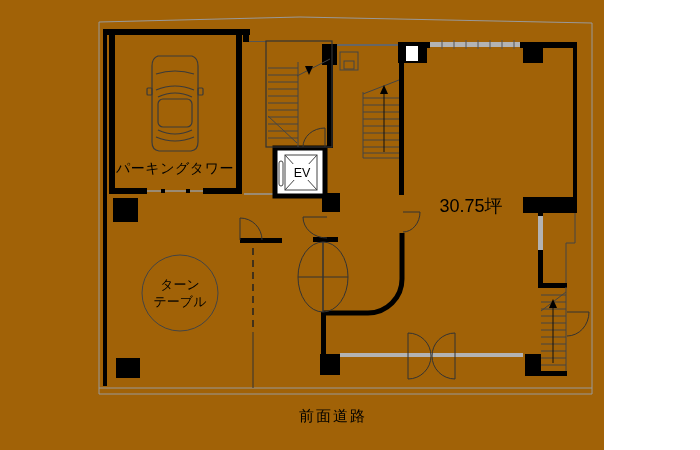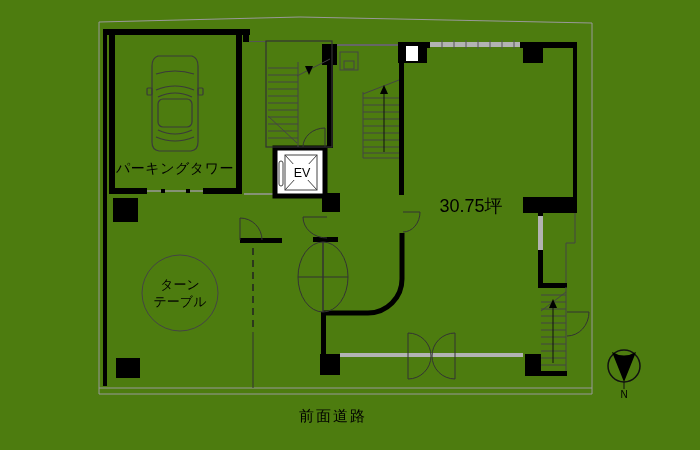--- a/index.html
+++ b/index.html
@@ -1,16 +1,16 @@
 <!DOCTYPE html>
 <html><head>
 <meta charset="utf-8">
 <style>
   html,body{margin:0;padding:0;background:#fff;}
-  #stage{position:relative;width:700px;height:450px;background:#4d7c0f;overflow:hidden;
+  #stage{position:relative;width:604px;height:450px;background:#a16207;overflow:hidden;
          font-family:"Liberation Sans","DejaVu Sans",sans-serif;}
   svg{position:absolute;left:0;top:0;}
   .wall{fill:#000;}
   .thin{stroke:#444;stroke-width:1;fill:none;}
   .enc{stroke:#333;stroke-width:1.2;fill:none;}
   .thick5{stroke:#000;stroke-width:5;fill:none;}
   .boundary{stroke:#999;stroke-width:1;fill:none;}
   .glass{fill:#b3b3b3;}
   .door{stroke:#333;stroke-width:1;fill:none;}
   .carline{stroke:#3a3a3a;stroke-width:1.2;fill:none;}

